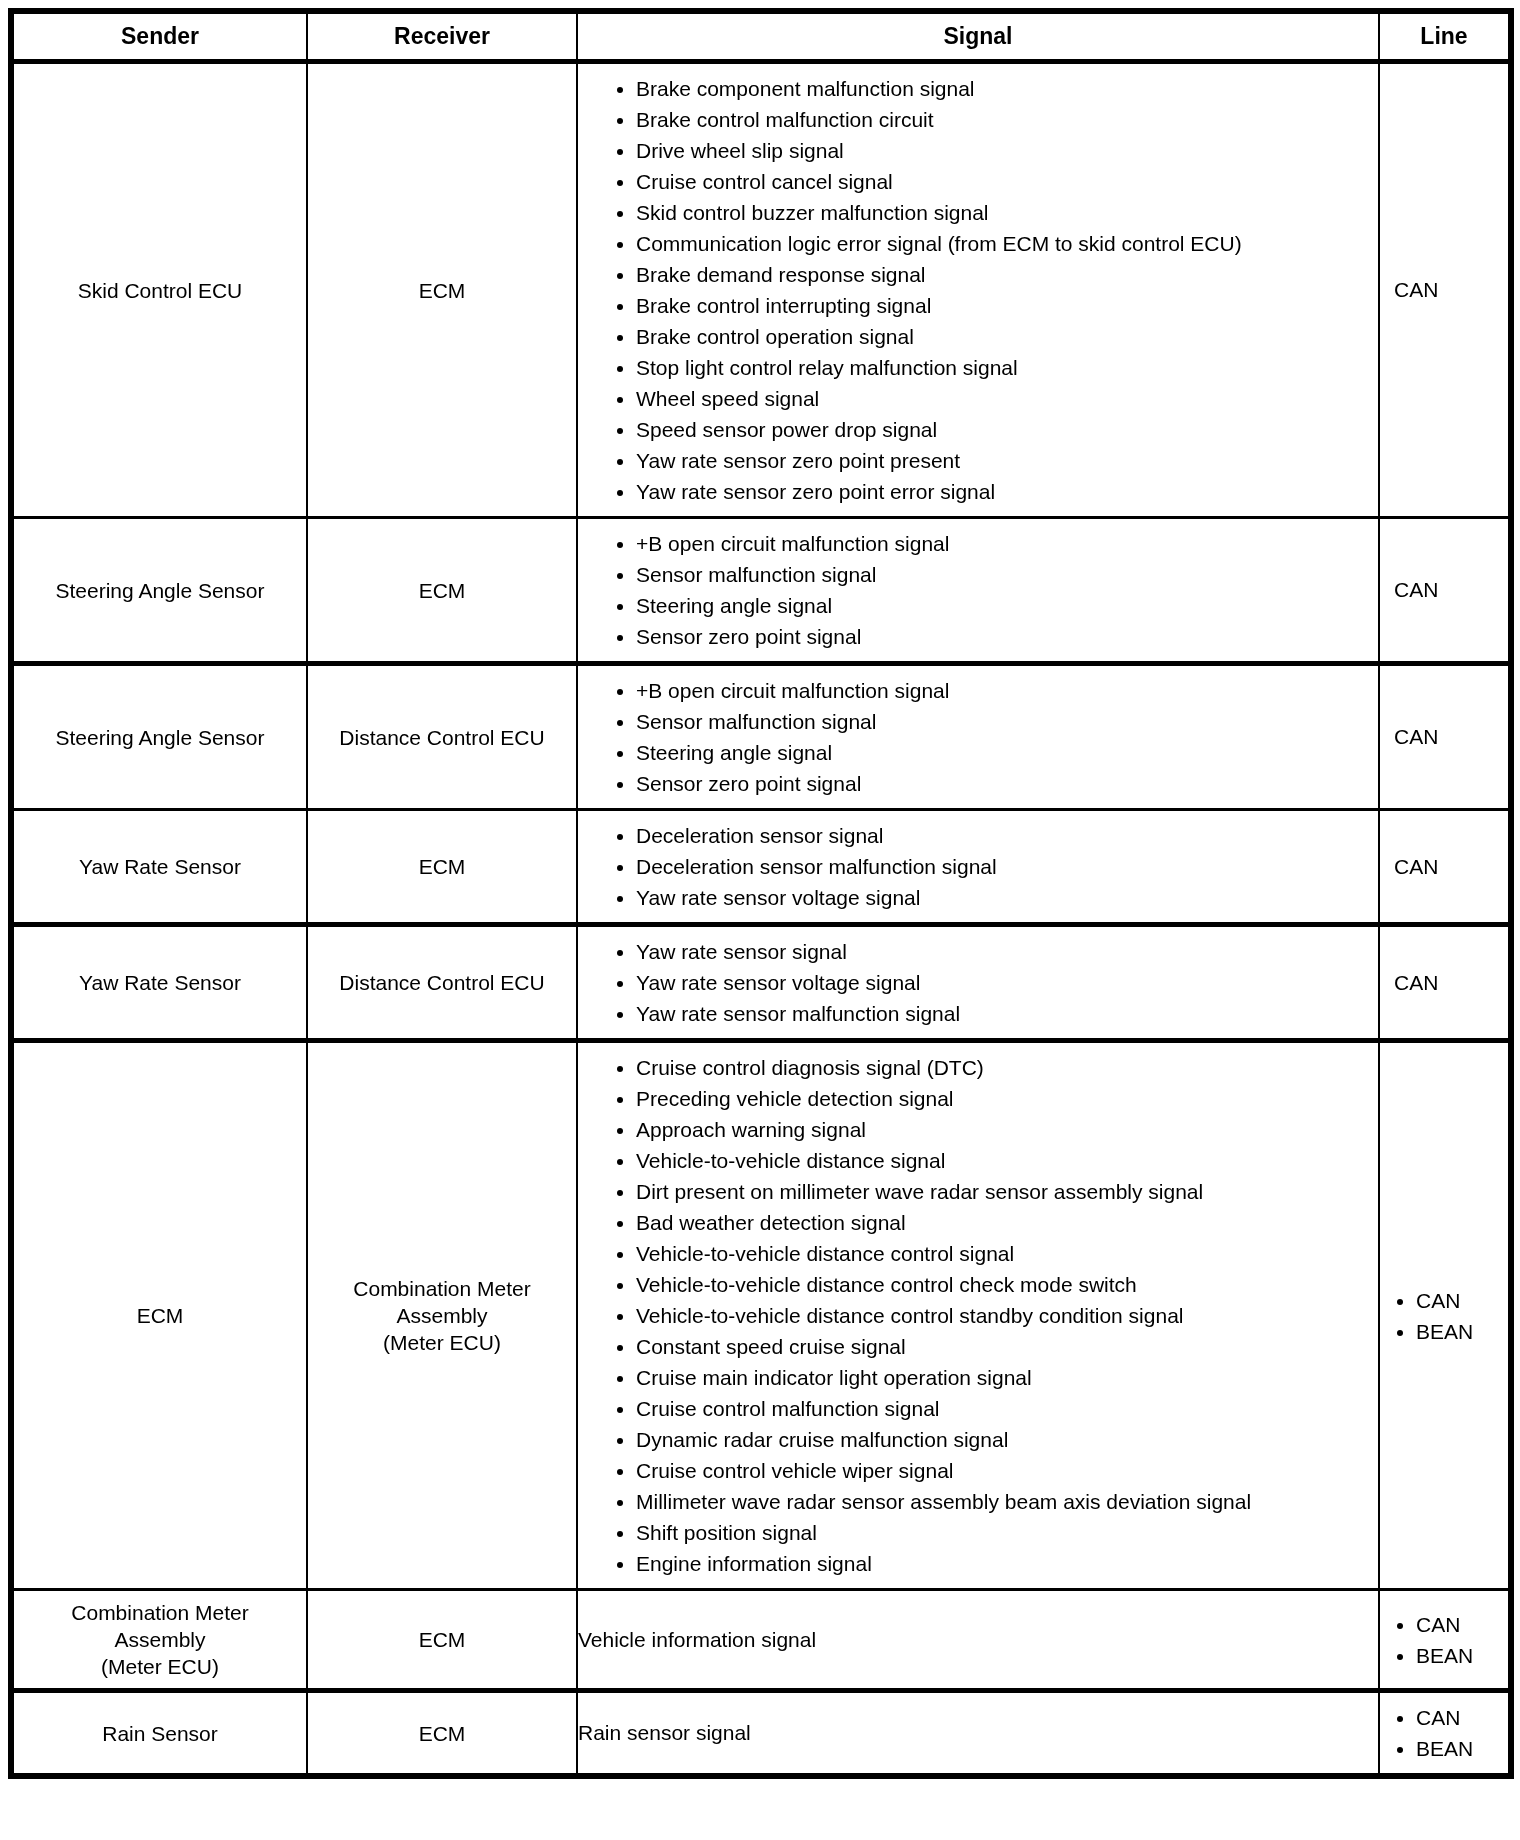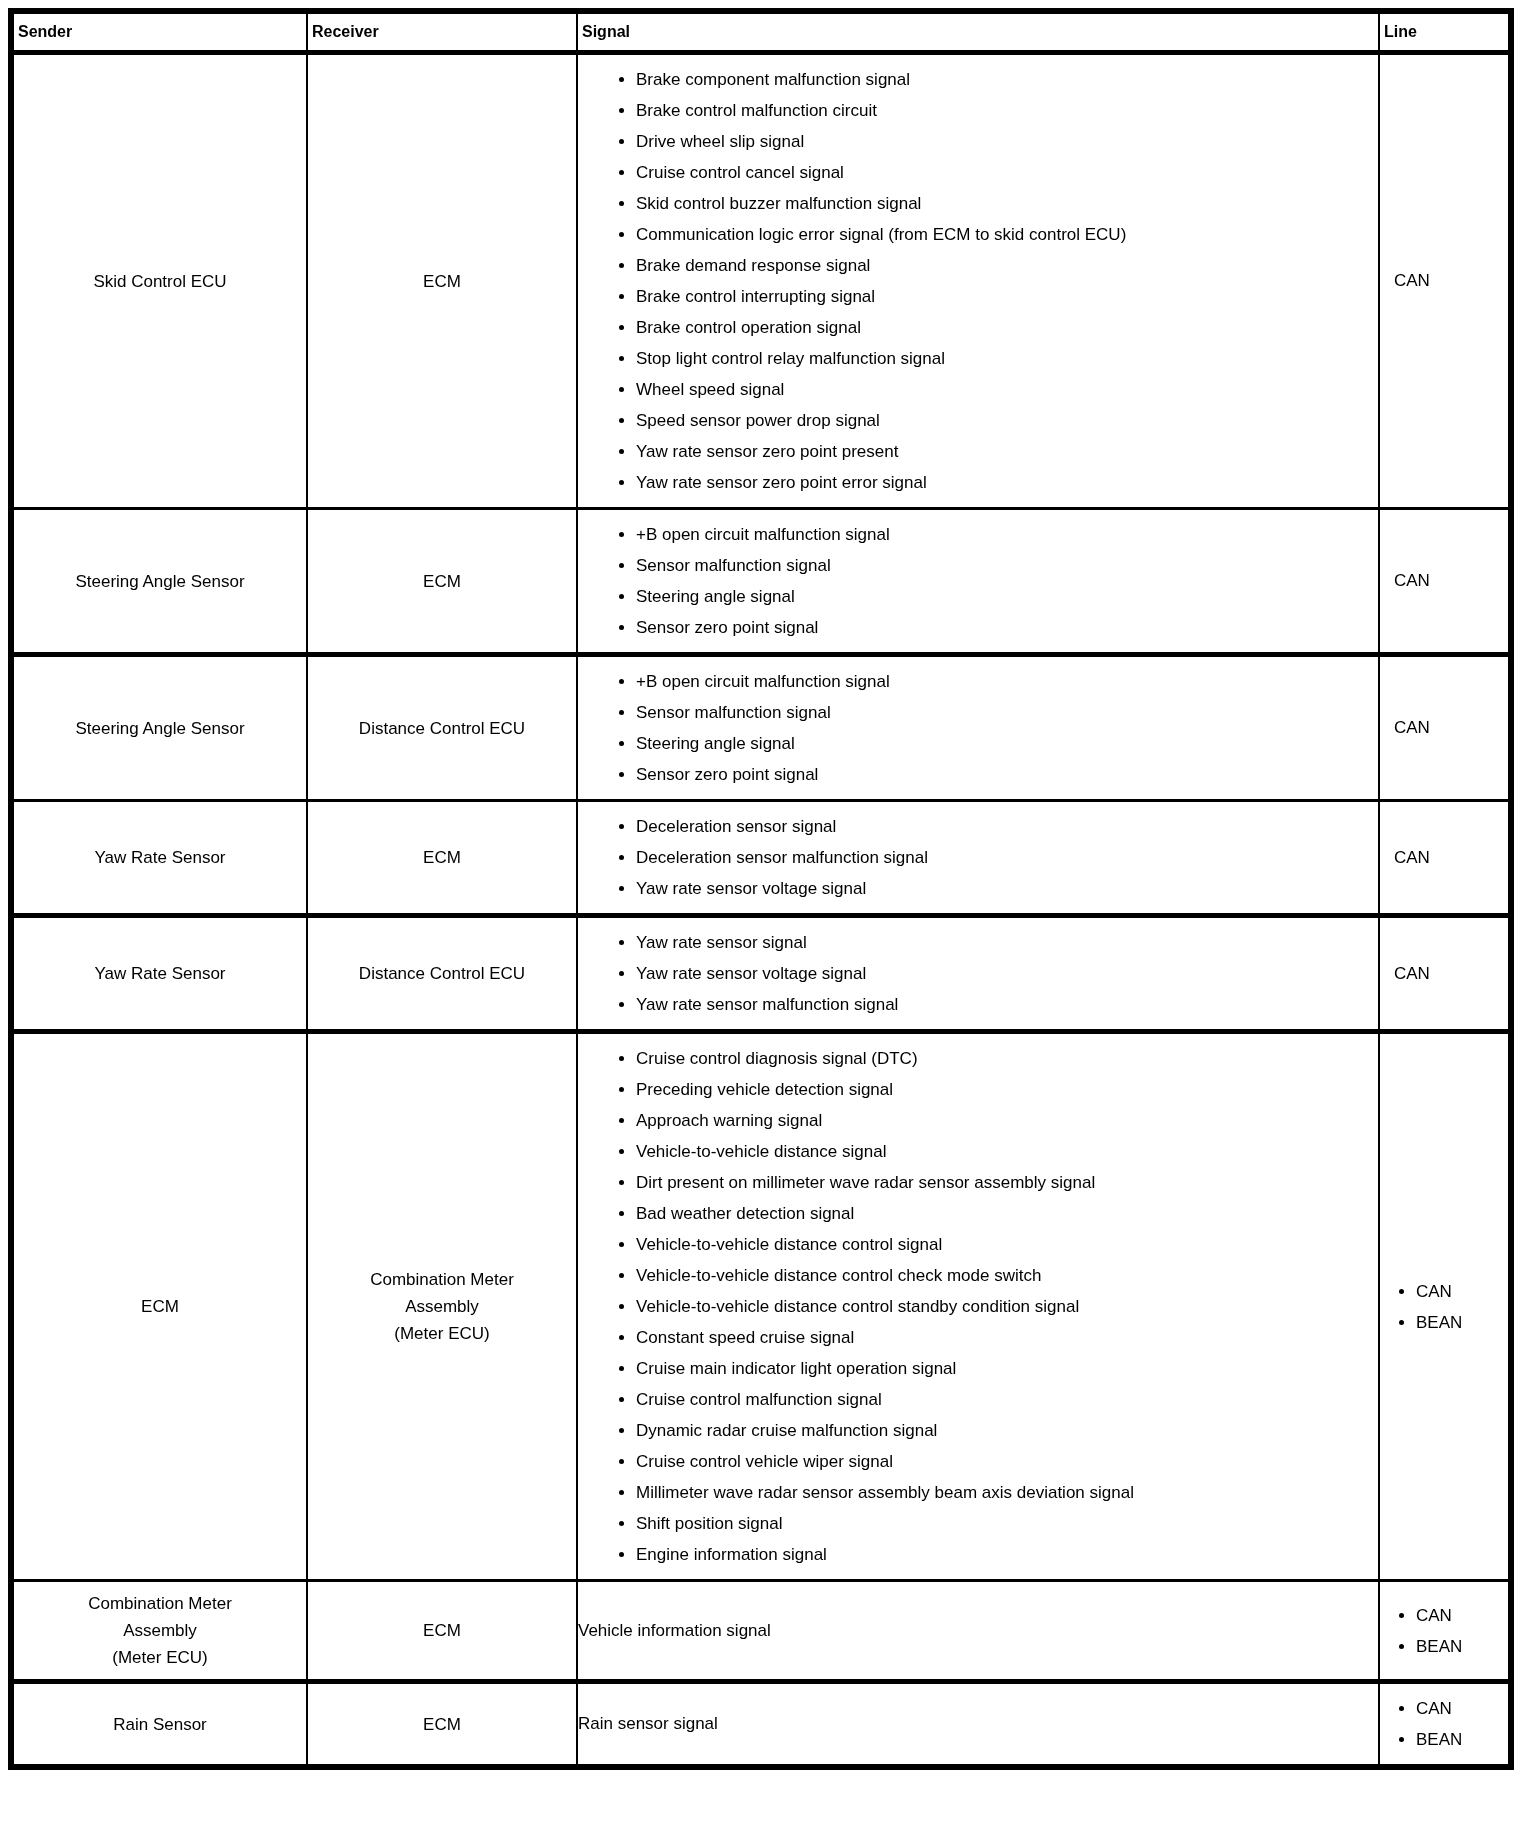--- a/index.html
+++ b/index.html
@@ -17,30 +17,30 @@
     width: 1500px;
     border: 6px solid #000;
   }
   col.c1 { width: 296px; }
   col.c2 { width: 270px; }
   col.c3 { width: 802px; }
   col.c4 { width: 132px; }
   th {
     border: 2px solid #000;
     border-bottom: 5px solid #000;
-    font-size: 16px;
+    font-size: 23px;
     font-weight: bold;
-    text-align: left;
+    text-align: center;
     padding: 9px 4px;
     background: #fff;
   }
   td {
     border: 2px solid #000;
     border-top-width: 3px;
-    font-size: 17px;
+    font-size: 21px;
     vertical-align: middle;
     padding: 9px 0;
     background: #fff;
     overflow: hidden;
     margin-left: 20px;
   }
   
   tbody tr:nth-child(3) td,
   tbody tr:nth-child(5) td,
   tbody tr:nth-child(6) td,

